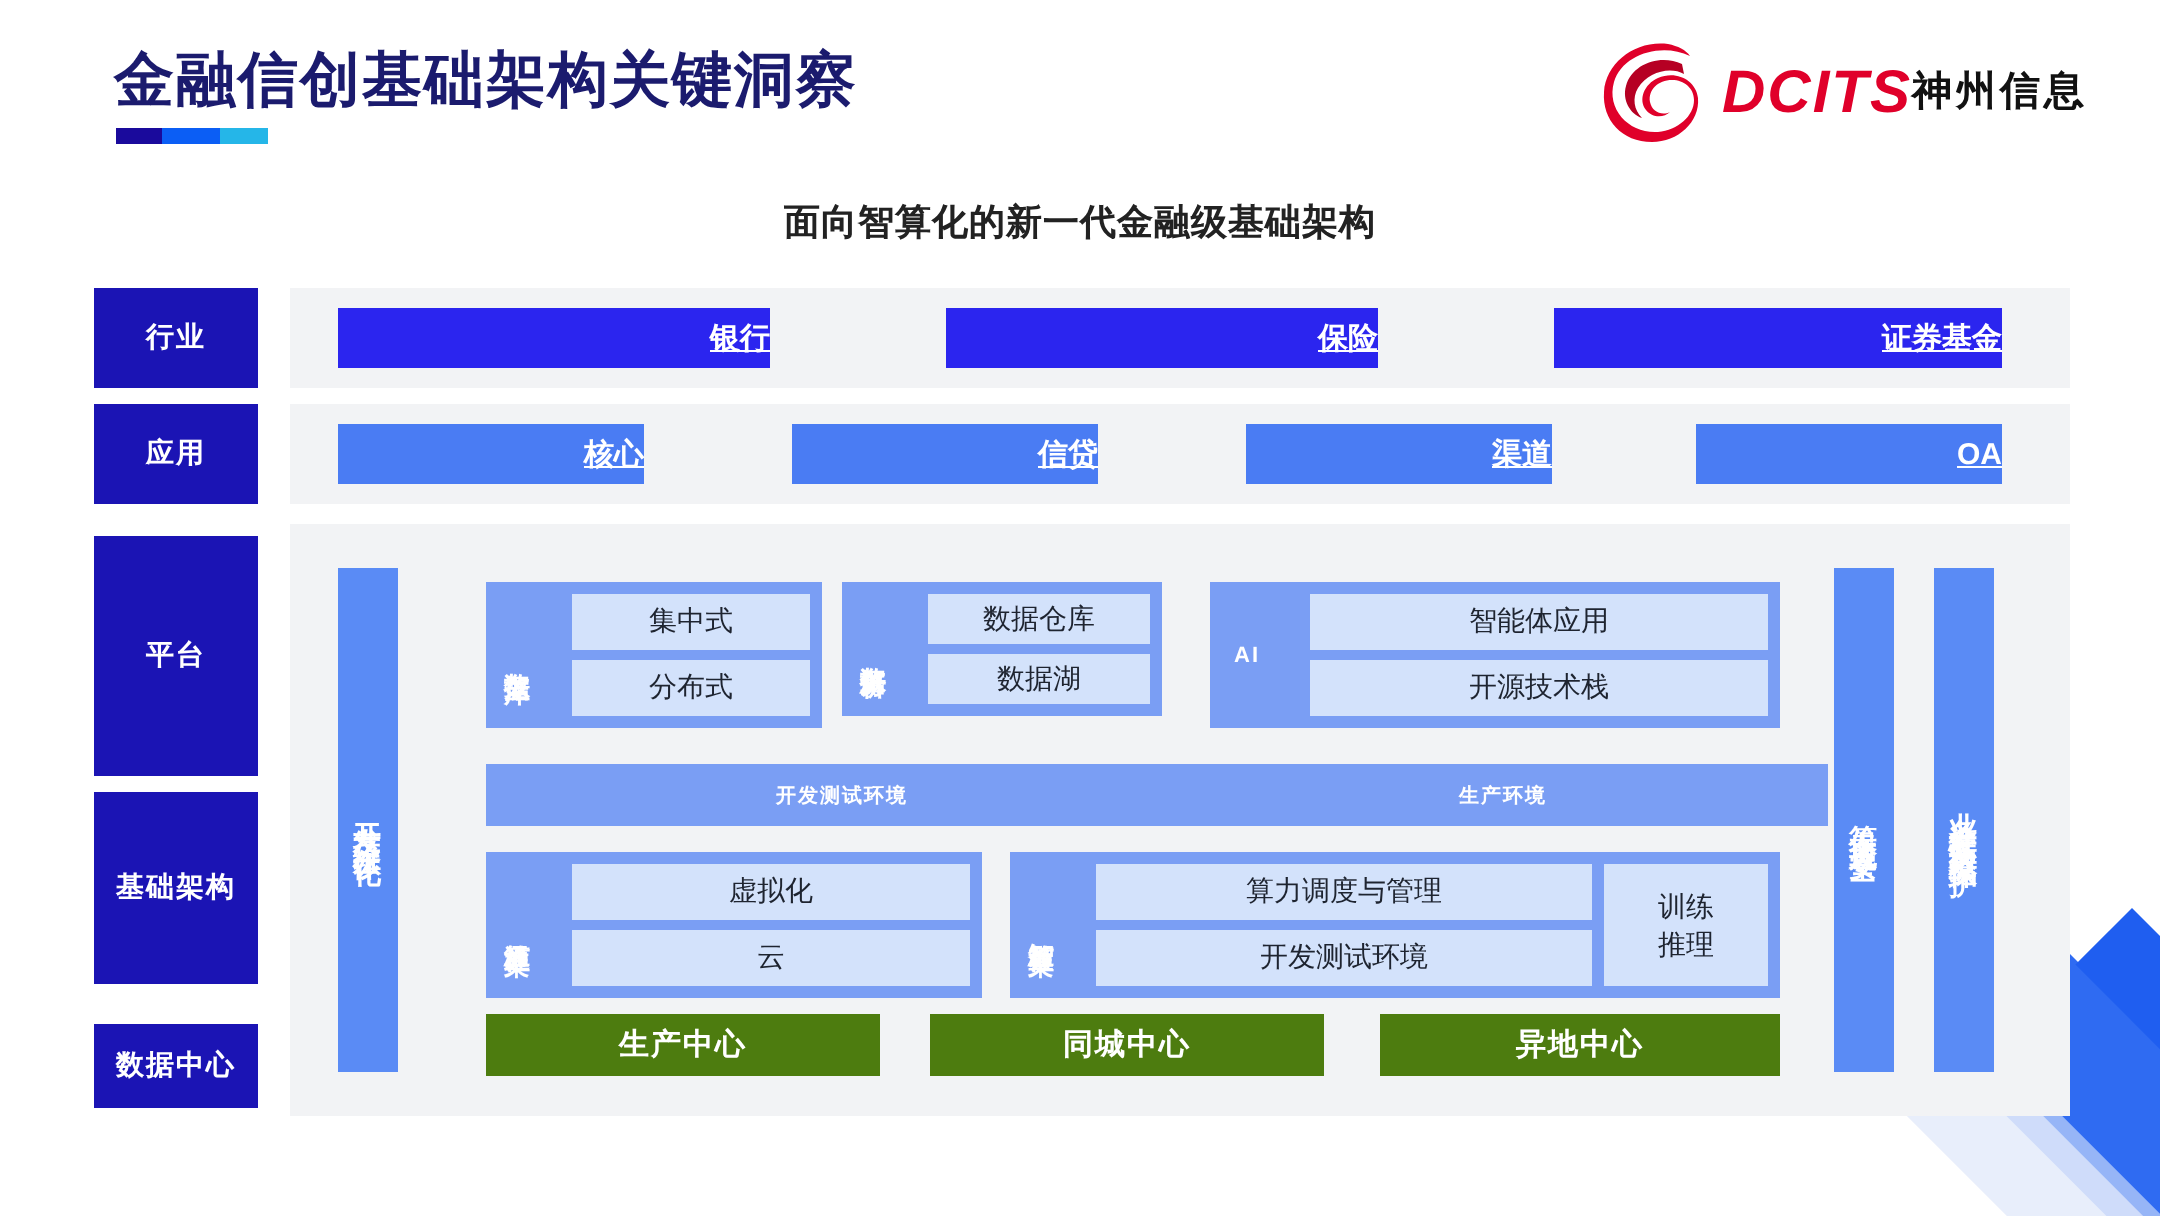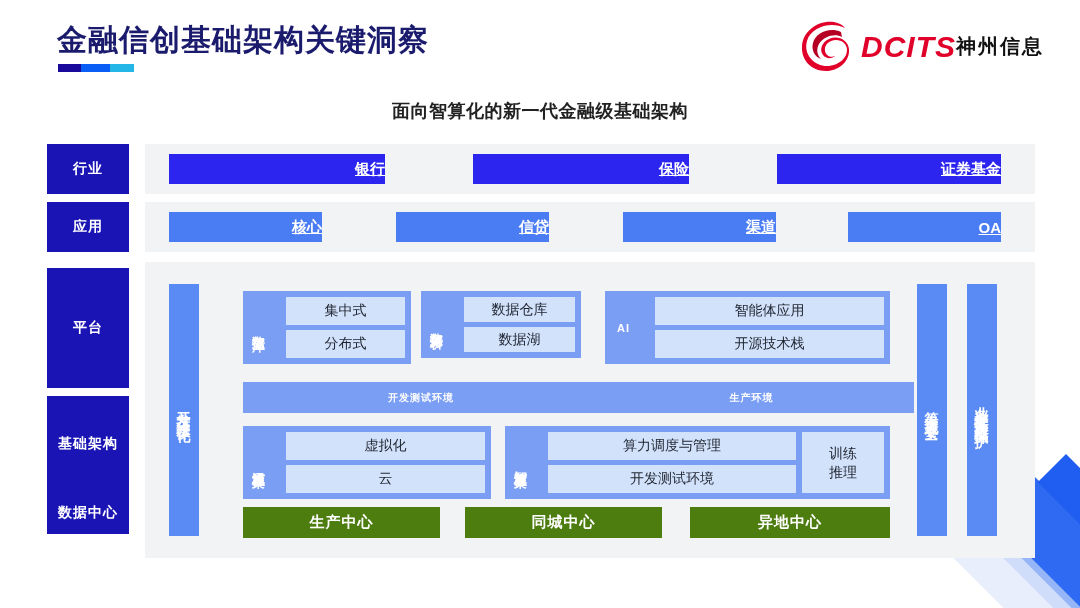--- a/index.html
+++ b/index.html
@@ -114,21 +114,21 @@
   <div class="sidebar">
     <div class="side-box" style="height:50px;margin-bottom:8px;">
       <span>行业</span>
     </div>
     <div class="side-box" style="height:50px;margin-bottom:16px;">
       <span>应用</span>
     </div>
     <div class="side-box" style="height:120px;margin-bottom:8px;">
       <span>平台</span>
     </div>
-    <div class="side-box" style="height:96px;margin-bottom:0;">
+    <div class="side-box" style="height:96px;margin-bottom:20px;">
       <span>基础架构</span>
     </div>
     <div class="side-box" style="height:42px;">
       <span>数据中心</span>
     </div>
   </div>
 
   <div class="row-ind">
     <div class="chip chip-ind" style="left:24px;width:216px;">
       <span>银行</span>

